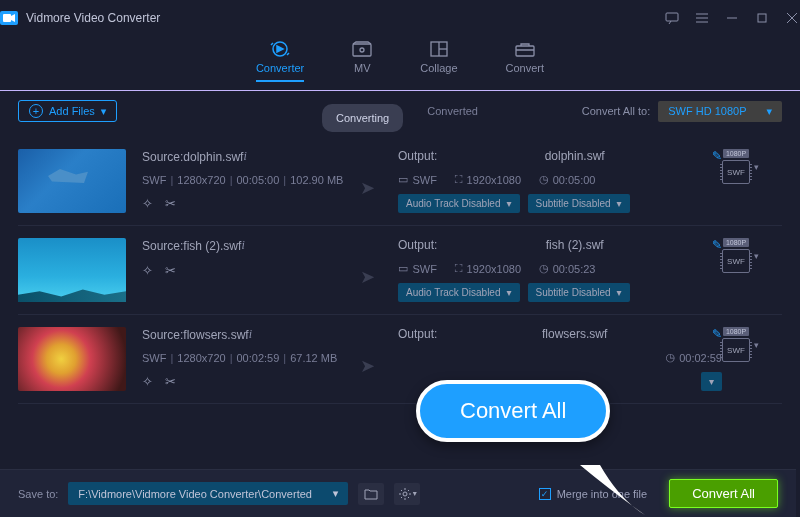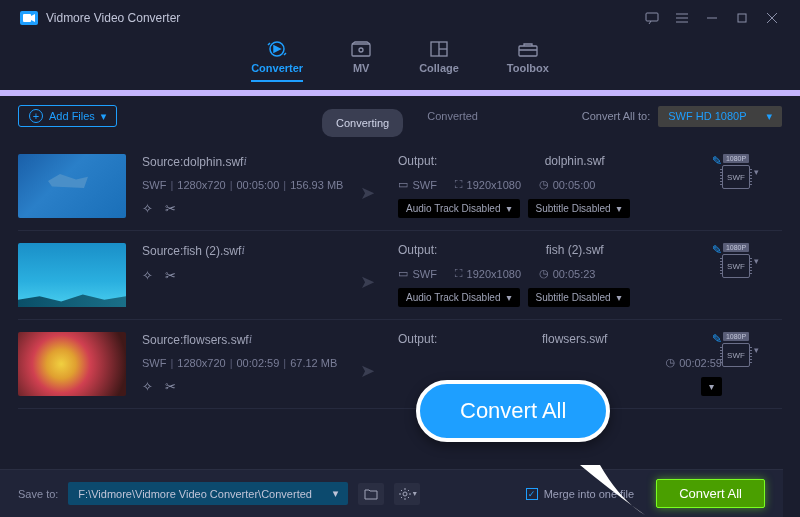--- a/index.html
+++ b/index.html
@@ -1,23 +1,23 @@
 <!DOCTYPE html>
 <html><head>
 <meta charset="utf-8">
 <style>
 * { margin: 0; padding: 0; box-sizing: border-box; }
 body { font-family: -apple-system, "Segoe UI", Arial, sans-serif; background: #1a1d2e; color: #a0a4b8; font-size: 11px; width: 800px; height: 517px; overflow: hidden; position: relative; }
-.titlebar { height: 36px; display: flex; align-items: center; padding: 0 20px; }
+.titlebar { height: 36px; display: flex; align-items: center; padding: 0 0; }
 .logo { width: 18px; height: 14px; background: #1e9fff; border-radius: 2px; display: flex; align-items: center; justify-content: center; margin-right: 8px; }
 .logo svg { width: 12px; height: 10px; }
 .app-title { color: #c0c4d8; font-size: 12px; flex: 1; }
 .win-controls { display: flex; gap: 14px; align-items: center; }
 .win-btn { width: 16px; height: 16px; display: flex; align-items: center; justify-content: center; color: #8a8fa8; cursor: pointer; }
-.tabs { display: flex; justify-content: center; gap: 48px; padding: 4px 0 8px; border-bottom: 6px solid #c4b5fd; font-weight: bold; }
+.tabs { display: flex; justify-content: center; gap: 48px; padding: 4px 0 8px; border-bottom: 1px solid #c4b5fd; }
 .tab { display: flex; flex-direction: column; align-items: center; gap: 4px; cursor: pointer; color: #8a8fa8; padding-bottom: 6px; }
 .tab.active { color: #1e9fff; border-bottom: 2px solid #1e9fff; }
 .tab-icon { width: 20px; height: 18px; display: flex; align-items: center; justify-content: center; }
 .toolbar { height: 40px; display: flex; align-items: center; padding: 0 18px; }
 .add-files { display: flex; align-items: center; gap: 6px; color: #1e9fff; cursor: pointer; border: 1px solid #1e9fff; border-radius: 3px; padding: 3px 10px; }
 .add-plus { width: 14px; height: 14px; border: 1.5px solid #1e9fff; border-radius: 50%; display: flex; align-items: center; justify-content: center; font-size: 11px; line-height: 1; }
 .mid-tabs { position: absolute; left: 50%; transform: translateX(-50%); display: flex; align-items: center; gap: 24px; }
 .pill { background: #3a3e52; color: #d0d4e8; padding: 8px 14px; border-radius: 10px; cursor: pointer; font-size: 11px; margin-top: 13px; }
 .mid-link { color: #7a7e98; cursor: pointer; }
 .convert-to { margin-left: auto; display: flex; align-items: center; gap: 8px; color: #8a8fa8; }
@@ -37,30 +37,30 @@
 .meta .sep { margin: 0 4px; color: #5a5e78; }
 .actions { display: flex; gap: 12px; color: #8a8fa8; }
 .act-btn { cursor: pointer; font-size: 13px; }
 .arrow { width: 30px; color: #3a3e52; font-size: 18px; margin: 28px 8px 0; flex-shrink: 0; }
 .out-col { flex: 1; }
 .out-line { display: flex; align-items: center; gap: 8px; margin-bottom: 10px; color: #a0a4b8; font-size: 12px; justify-content: space-between; }
 .edit-icon { color: #1e9fff; cursor: pointer; font-size: 12px; }
 .out-meta { display: flex; align-items: center; gap: 18px; color: #7a7e98; font-size: 11px; margin-bottom: 8px; }
 .om { display: flex; align-items: center; gap: 4px; }
 .dropdowns { display: flex; gap: 8px; }
-.dd { background: #000000; padding: 4px 8px; border-radius: 2px; display: flex; align-items: center; gap: 6px; cursor: pointer; color: #a0a4b8; font-size: 10px; }
+.dd { background: #0c4a6e; padding: 4px 8px; border-radius: 2px; display: flex; align-items: center; gap: 6px; cursor: pointer; color: #a0a4b8; font-size: 10px; }
 .out-format { width: 60px; flex-shrink: 0; display: flex; align-items: center; gap: 4px; }
 .fmt-badge { display: flex; flex-direction: column; align-items: center; cursor: pointer; }
 .fmt-res { background: #5a5e78; color: #c0c4d8; font-size: 7px; padding: 1px 3px; border-radius: 1px; margin-bottom: 2px; }
 .fmt-box { width: 28px; height: 24px; border: 1px solid #6a6e88; border-radius: 2px; display: flex; align-items: center; justify-content: center; position: relative; }
 .fmt-box::before { content: ""; position: absolute; left: -3px; top: 3px; bottom: 3px; width: 2px; background: repeating-linear-gradient(#6a6e88 0 1px, transparent 1px 3px); }
 .fmt-box::after { content: ""; position: absolute; right: -3px; top: 3px; bottom: 3px; width: 2px; background: repeating-linear-gradient(#6a6e88 0 1px, transparent 1px 3px); }
 .fmt-txt { font-size: 8px; color: #a0a4b8; }
 .fmt-chev { color: #7a7e98; font-size: 9px; cursor: pointer; }
-.footer { position: absolute; bottom: 0; left: 0; right: 17px; height: 48px; background: #202438; display: flex; align-items: center; padding: 0 18px; gap: 10px; border-top: 1px solid #2a2e42; }
+.footer { position: absolute; bottom: 0; left: 0; right: 4px; height: 48px; background: #202438; display: flex; align-items: center; padding: 0 18px; gap: 10px; border-top: 1px solid #2a2e42; }
 .save-label { color: #8a8fa8; }
 .path-select { background: #0c4a6e; padding: 5px 10px; border-radius: 2px; display: flex; align-items: center; justify-content: space-between; width: 280px; color: #c0c4d8; cursor: pointer; font-size: 11px; }
 .foot-ico { width: 26px; height: 22px; background: #2a2e42; border-radius: 2px; display: flex; align-items: center; justify-content: center; cursor: pointer; color: #a0a4b8; }
 .merge { margin-left: auto; display: flex; align-items: center; gap: 6px; color: #9a9eb8; cursor: pointer; }
 .merge-check { width: 12px; height: 12px; border: 1px solid #1e9fff; color: #1e9fff; display: flex; align-items: center; justify-content: center; font-size: 9px; }
 .convert-all-btn { background: #4a9f00; border: 1px solid #7aff20; color: #fff; padding: 6px 22px; border-radius: 2px; cursor: pointer; font-size: 13px; margin-left: 12px; box-shadow: 0 0 8px rgba(122,255,32,0.5); }
 .callout { position: absolute; left: 416px; top: 380px; pointer-events: none; }
 .bubble { background: #1e9fff; color: #fff; font-size: 22px; font-weight: 400; padding: 14px 40px; border-radius: 50px; border: 4px solid #fff; box-shadow: 0 4px 12px rgba(0,0,0,0.4); }
 .bubble-tail { width: 0; height: 0; position: absolute; bottom: -18px; right: 40px; }
 .bubble-tail svg { width: 80px; height: 60px; }
@@ -140,21 +140,21 @@
       </div>
     <span>Collage</span>
   </div>
   <div class="tab">
     <div class="tab-icon">
         <svg width="20" height="16" viewBox="0 0 20 16" fill="none" stroke="currentColor" stroke-width="1.3">
           <rect x="1" y="5" width="18" height="10" rx="1"></rect>
           <path d="M6 5V3h8v2M1 9h18"></path>
         </svg>
       </div>
-    <span>Toolbox</span>
+    <span>Convert</span>
   </div>
 </div>
 
 <div class="toolbar">
   <div class="add-files">
     <div class="add-plus">+</div>
     <span>Add Files</span>
     <span>▾</span>
   </div>
   <div class="mid-tabs">
@@ -173,21 +173,21 @@
 <div class="list">
 
   <div class="item">
     <div class="thumb blue"></div>
     <div class="src-col">
       <div class="src-line">
           <span>Source:</span> 
           <span>dolphin.swf</span> 
           <span class="info-i">i</span>
         </div>
-      <div class="meta"><span>SWF</span><span class="sep">|</span><span>1280x720</span><span class="sep">|</span><span>00:05:00</span><span class="sep">|</span><span>156.93 MB</span></div>
+      <div class="meta"><span>SWF</span><span class="sep">|</span><span>1280x720</span><span class="sep">|</span><span>00:05:00</span><span class="sep">|</span><span>102.90 MB</span></div>
       <div class="actions">
           <span class="act-btn">✧</span>
           <span class="act-btn">✂</span>
         </div>
     </div>
     <div class="arrow">➤</div>
     <div class="out-col">
       <div class="out-line">
           <span>Output:</span> 
           <span>dolphin.swf</span> 

